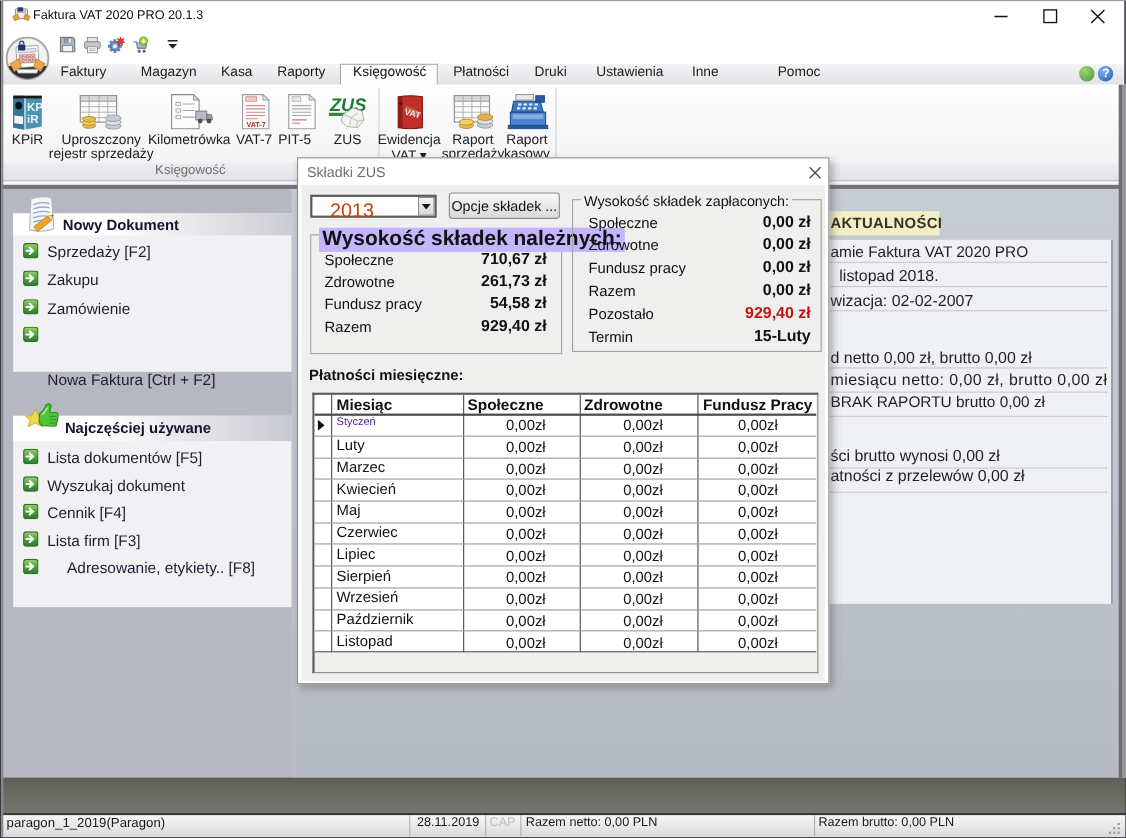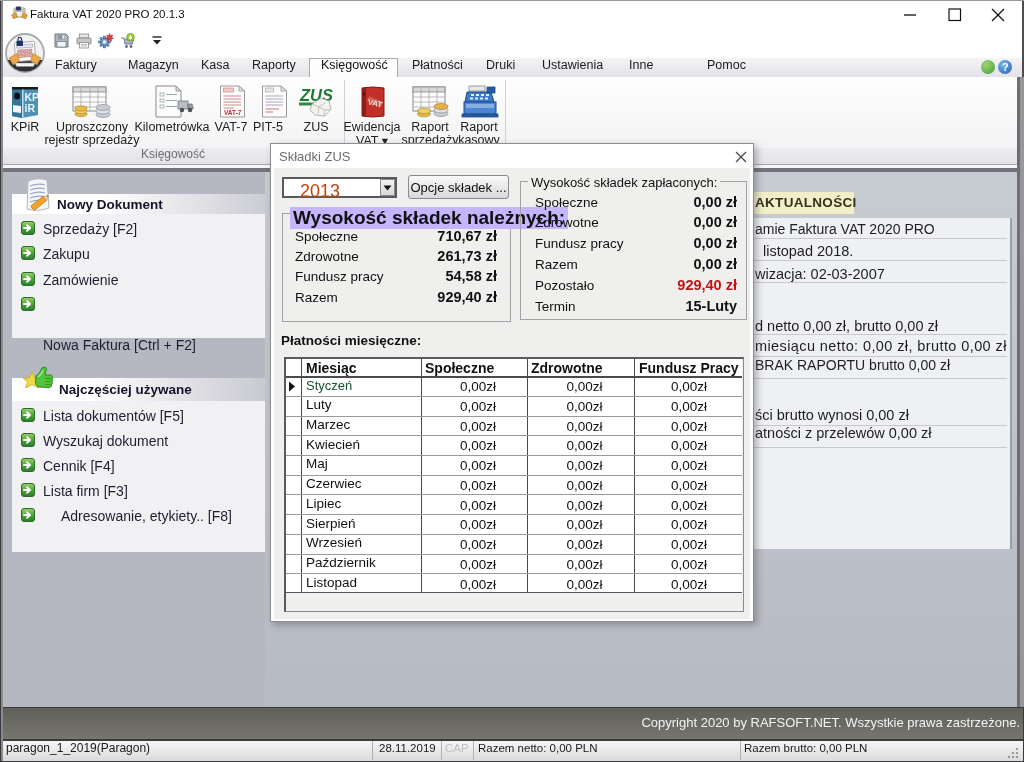--- a/index.html
+++ b/index.html
@@ -381,21 +381,21 @@
   </div>
 
   <div class="abs" style="left:600px;top:192px;width:254px;height:22px;background:#f2eec7;"></div>
   <div class="txt" style="left:755px;top:195px;font-size:13.5px;font-weight:bold;color:#33331f;letter-spacing:0.3px;">AKTUALNOŚCI</div>
   <div class="abs" style="left:600px;top:218px;width:412px;height:331px;background:#eef0f3;border-right:2px solid #9aa0a8;box-sizing:border-box;"></div>
   <div class="abs" id="newslines" style="left:0;top:0;">
     <div class="txt" style="left:755px;top:221px;font-size:14px;color:#1f1f1f;">amie Faktura VAT 2020 PRO</div>
     <div class="abs" style="left:600px;top:238px;width:407px;height:1px;background:#c9c9c9;"></div>
     <div class="txt" style="left:763px;top:243px;font-size:14.5px;color:#1f1f1f;">listopad 2018.</div>
     <div class="abs" style="left:600px;top:260px;width:407px;height:1px;background:#c9c9c9;"></div>
-    <div class="txt" style="left:755px;top:266px;font-size:14.5px;color:#1f1f1f;">wizacja: 02-03-2007</div>
+    <div class="txt" style="left:755px;top:266px;font-size:14.5px;color:#1f1f1f;">wizacja: 02-02-2007</div>
     <div class="abs" style="left:600px;top:282px;width:407px;height:1px;background:#c9c9c9;"></div>
     <div class="txt" style="left:755px;top:318px;font-size:14.5px;color:#1f1f1f;">d netto 0,00 zł, brutto 0,00 zł</div>
     <div class="abs" style="left:600px;top:334px;width:407px;height:1px;background:#c9c9c9;"></div>
     <div class="txt" style="left:755px;top:338px;font-size:14.5px;letter-spacing:0.4px;color:#1f1f1f;">miesiącu netto: 0,00 zł, brutto 0,00 zł</div>
     <div class="abs" style="left:600px;top:356px;width:407px;height:1px;background:#c9c9c9;"></div>
     <div class="txt" style="left:755px;top:357px;font-size:14px;color:#1f1f1f;">BRAK RAPORTU brutto 0,00 zł</div>
     <div class="abs" style="left:600px;top:378px;width:407px;height:1px;background:#c9c9c9;"></div>
     <div class="txt" style="left:755px;top:407px;font-size:14.5px;color:#1f1f1f;">ści brutto wynosi 0,00 zł</div>
     <div class="abs" style="left:600px;top:425px;width:407px;height:1px;background:#c9c9c9;"></div>
     <div class="txt" style="left:755px;top:425px;font-size:14.5px;color:#1f1f1f;">atności z przelewów 0,00 zł</div>
@@ -465,21 +465,21 @@
     <div class="abs" style="left:286px;top:494.4px;width:456px;height:1px;background:#9a9a9c;"></div>
     <div class="abs" style="left:286px;top:514.1px;width:456px;height:1px;background:#9a9a9c;"></div>
     <div class="abs" style="left:286px;top:533.8px;width:456px;height:1px;background:#9a9a9c;"></div>
     <div class="abs" style="left:286px;top:553.5px;width:456px;height:1px;background:#9a9a9c;"></div>
     <div class="abs" style="left:286px;top:573.3px;width:456px;height:1px;background:#9a9a9c;"></div>
     <div class="abs" style="left:286px;top:591.5px;width:456px;height:1.5px;background:#55555a;"></div>
     <div class="txt" style="left:306px;top:360px;font-size:14px;font-weight:bold;color:#111;">Miesiąc</div>
     <div class="txt" style="left:425px;top:360px;font-size:14px;font-weight:bold;color:#111;">Społeczne</div>
     <div class="txt" style="left:531px;top:360px;font-size:14px;font-weight:bold;color:#111;">Zdrowotne</div>
     <div class="txt" style="left:639px;top:360px;font-size:14px;font-weight:bold;color:#111;">Fundusz Pracy</div>
-    <div class="txt" style="left:306px;top:377.5px;font-size:13px;color:#14532d;">Styczeń</div>
+    <div class="txt" style="left:306px;top:377.5px;font-size:10px;color:#4c1d95;">Styczeń</div>
     <div class="txt" style="left:438px;top:379.2px;width:80px;text-align:center;font-size:13.5px;color:#111;">0,00zł</div>
     <div class="txt" style="left:544.5px;top:379.2px;width:80px;text-align:center;font-size:13.5px;color:#111;">0,00zł</div>
     <div class="txt" style="left:649.0px;top:379.2px;width:80px;text-align:center;font-size:13.5px;color:#111;">0,00zł</div>
     <div class="txt" style="left:306px;top:397.2px;font-size:13.5px;color:#111;">Luty</div>
     <div class="txt" style="left:438px;top:398.9px;width:80px;text-align:center;font-size:13.5px;color:#111;">0,00zł</div>
     <div class="txt" style="left:544.5px;top:398.9px;width:80px;text-align:center;font-size:13.5px;color:#111;">0,00zł</div>
     <div class="txt" style="left:649.0px;top:398.9px;width:80px;text-align:center;font-size:13.5px;color:#111;">0,00zł</div>
     <div class="txt" style="left:306px;top:417.0px;font-size:13.5px;color:#111;">Marzec</div>
     <div class="txt" style="left:438px;top:418.7px;width:80px;text-align:center;font-size:13.5px;color:#111;">0,00zł</div>
     <div class="txt" style="left:544.5px;top:418.7px;width:80px;text-align:center;font-size:13.5px;color:#111;">0,00zł</div>
@@ -515,21 +515,20 @@
     <div class="txt" style="left:306px;top:574.8px;font-size:13.5px;color:#111;">Listopad</div>
     <div class="txt" style="left:438px;top:576.5px;width:80px;text-align:center;font-size:13.5px;color:#111;">0,00zł</div>
     <div class="txt" style="left:544.5px;top:576.5px;width:80px;text-align:center;font-size:13.5px;color:#111;">0,00zł</div>
     <div class="txt" style="left:649.0px;top:576.5px;width:80px;text-align:center;font-size:13.5px;color:#111;">0,00zł</div>
     <svg class="abs" style="left:288px;top:381px;" width="8" height="11" viewBox="0 0 8 11">
         <path d="M1 0.5 L7 5.5 L1 10.5 Z" fill="#111"></path>
       </svg>
   </div>
 
   <div class="abs" style="left:0;top:707px;width:1024px;height:32px;background:linear-gradient(#60605a,#76766e);border-top:1px solid #3c3c3a;box-sizing:border-box;"></div>
-  <div class="txt" style="left:0;top:715px;width:1022px;text-align:right;font-size:13px;color:#f2f2f2;"><span style="padding-right:2px;">Copyright 2020 by RAFSOFT.NET. Wszystkie prawa zastrzeżone.</span></div>
 
   <div class="abs" style="left:0;top:739px;width:1024px;height:23px;background:linear-gradient(#f7f7f7,#d8d8d8);border-top:2px solid #3a3a3c;box-sizing:border-box;"></div>
   <div class="txt" style="left:6px;top:741px;font-size:12px;color:#1a1a1a;">paragon_1_2019(Paragon)</div>
   <div class="txt" style="left:379px;top:741.5px;font-size:11.5px;color:#1a1a1a;">28.11.2019</div>
   <div class="txt" style="left:445px;top:741.5px;font-size:11.5px;color:#c0c0c0;">CAP</div>
   <div class="txt" style="left:478px;top:741.5px;font-size:11.5px;color:#1a1a1a;">Razem netto: 0,00 PLN</div>
   <div class="txt" style="left:744px;top:741.5px;font-size:11.5px;color:#1a1a1a;">Razem brutto: 0,00 PLN</div>
   <div class="abs" style="left:372px;top:741px;width:1px;height:19px;background:#b0b0b0;"></div>
   <div class="abs" style="left:441px;top:741px;width:1px;height:19px;background:#b0b0b0;"></div>
   <div class="abs" style="left:473px;top:741px;width:1px;height:19px;background:#b0b0b0;"></div>

